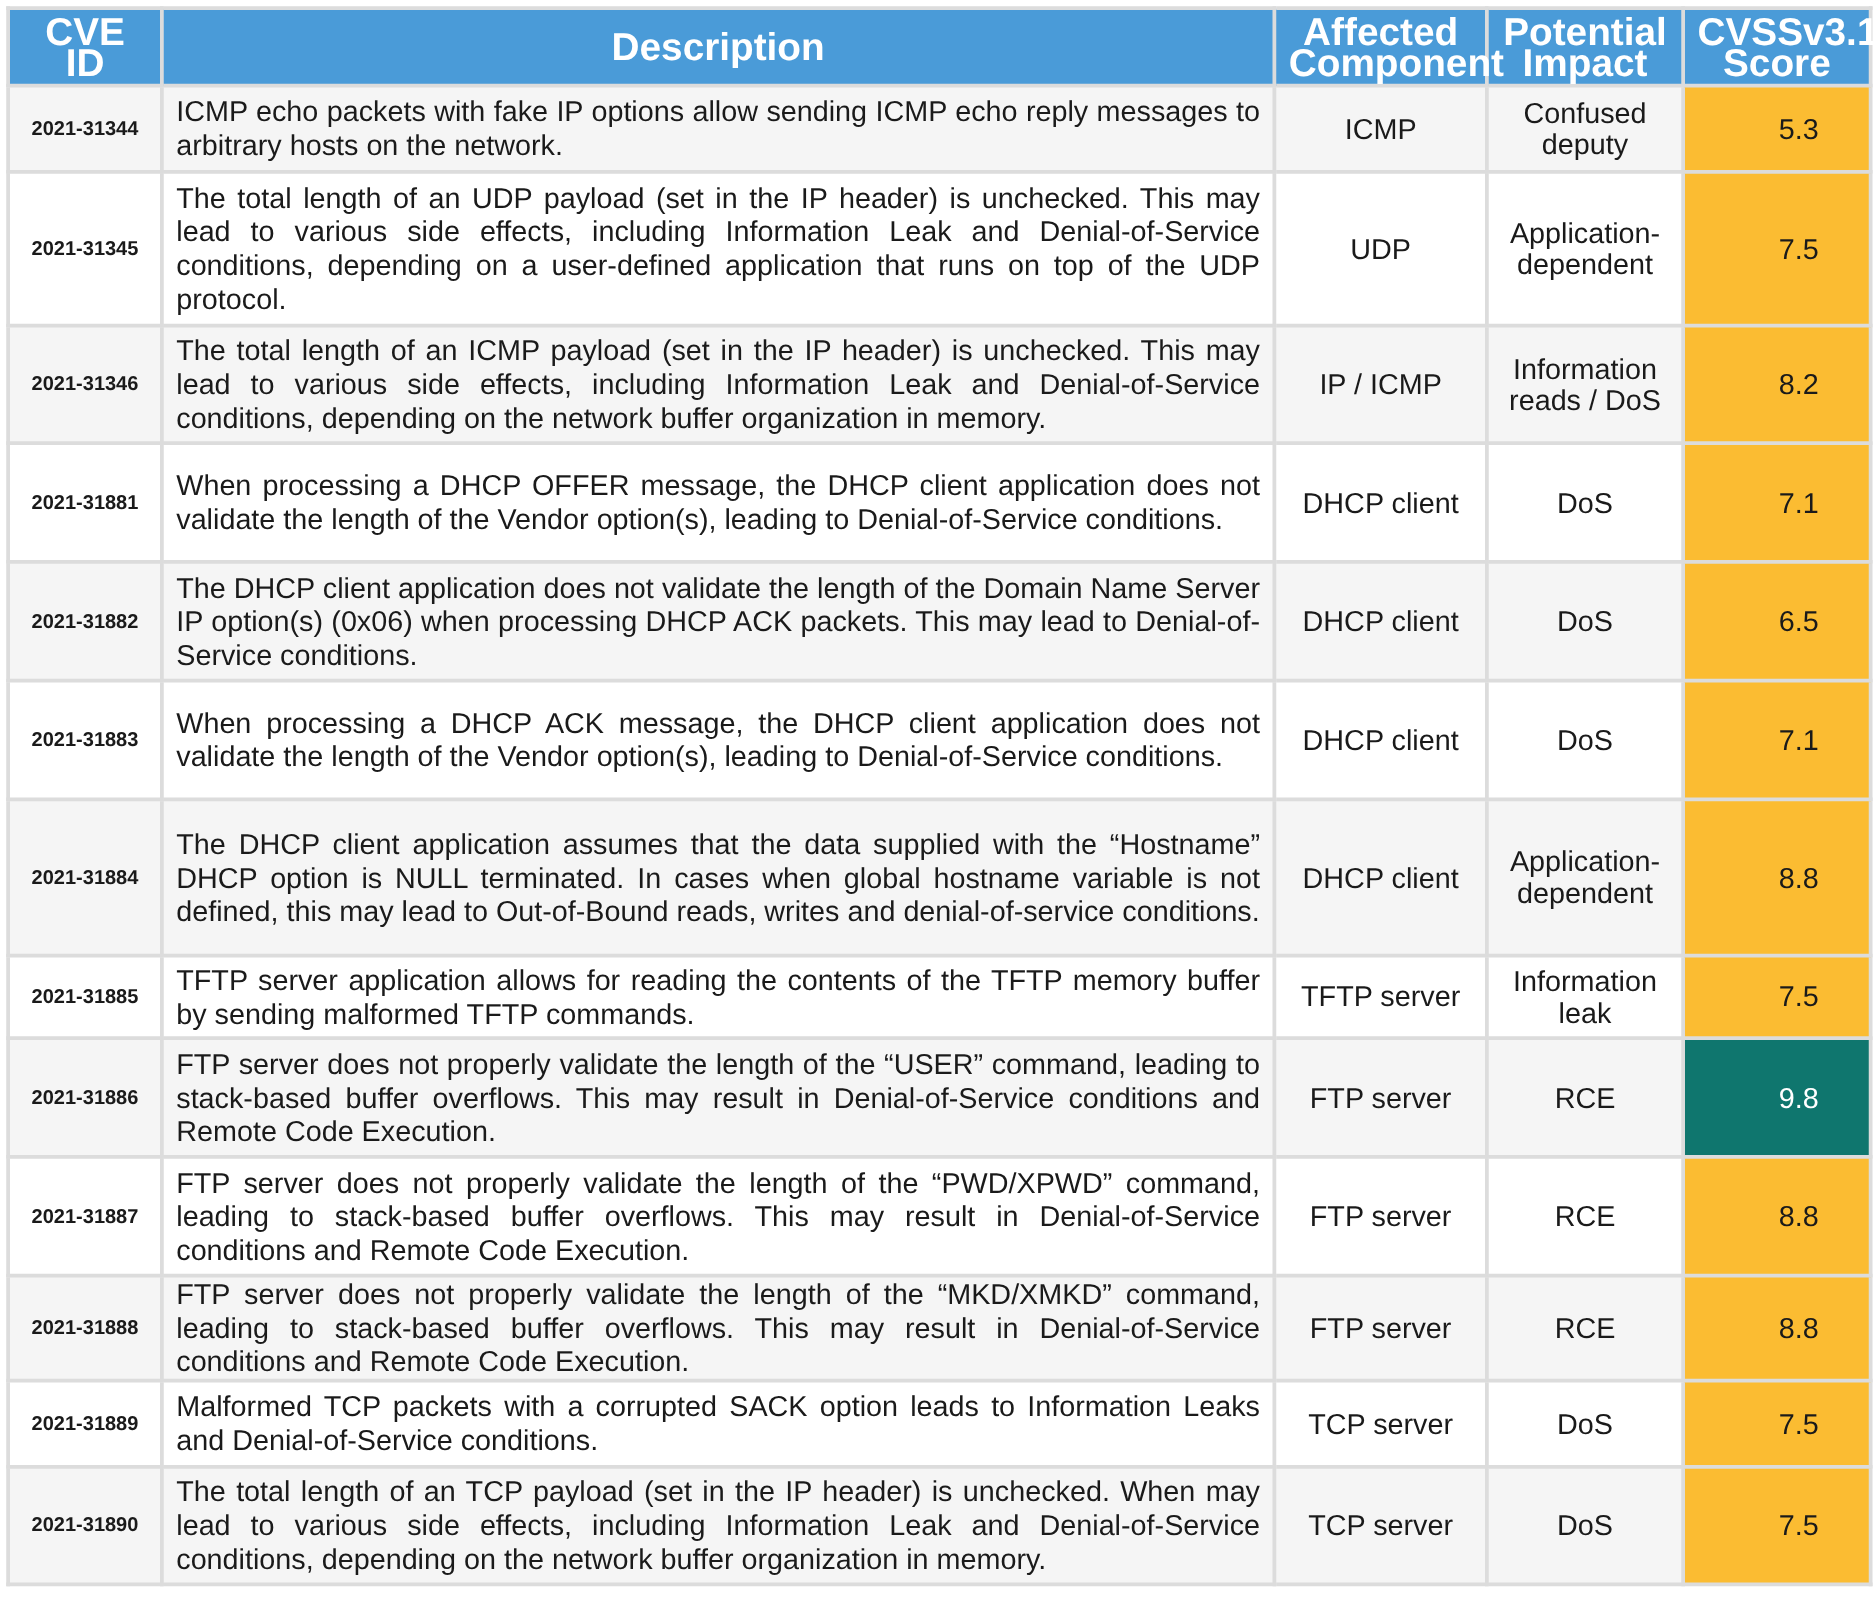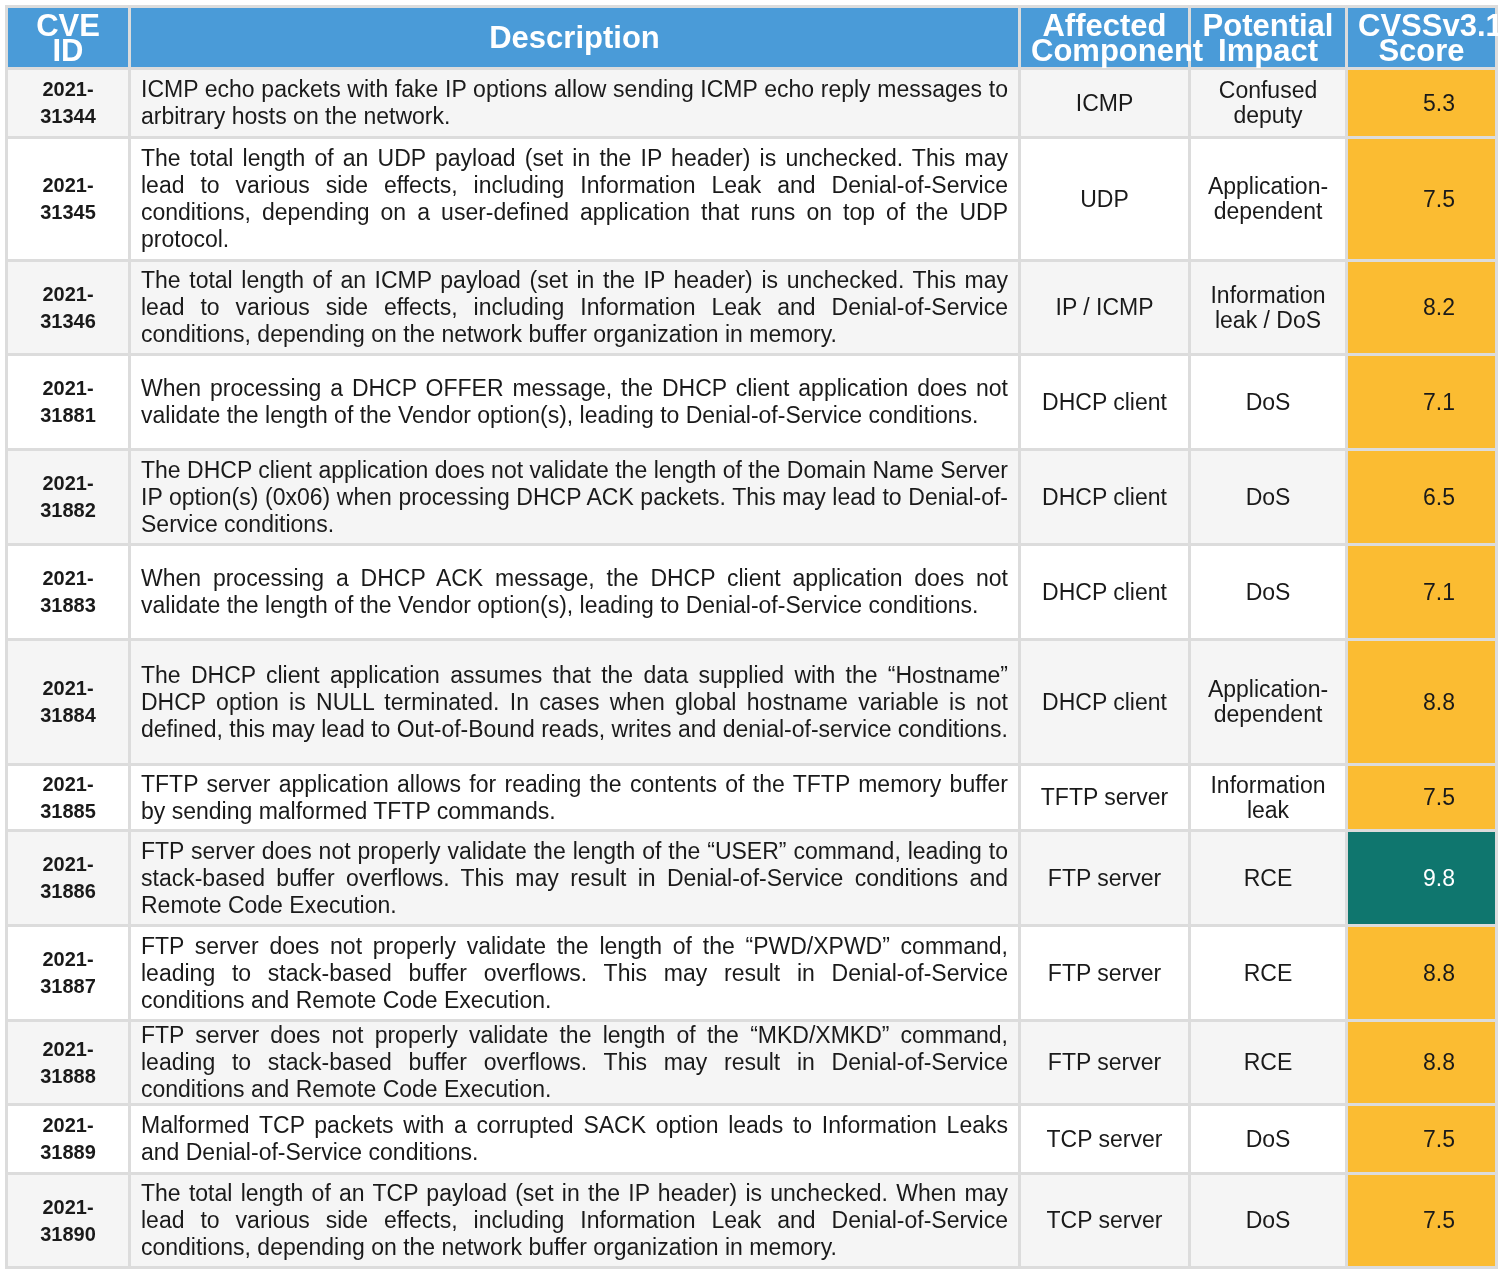--- a/index.html
+++ b/index.html
@@ -3,21 +3,21 @@
 <meta charset="utf-8">
 <style>
   html,body{margin:0;padding:0;background:#ffffff;}
   body{width:1500px;height:1286px;overflow:hidden;font-family:"Liberation Sans","DejaVu Sans",sans-serif;}
   table{position:absolute;left:5px;top:5px;width:1490px;border-collapse:collapse;table-layout:fixed;}
   th,td{border:3px solid #dcdcdc;padding:0 10px;vertical-align:middle;color:#1a1a1a;}
   th{background:#4a9bd8;color:#ffffff;font-weight:bold;font-size:31px;line-height:25px;text-align:center;height:59px;border-color:#dcdcdc;}
   td{font-size:23px;line-height:27px;}
   tbody tr:nth-child(odd) td{background:#f5f5f5;}
   tbody tr:nth-child(even) td{background:#ffffff;}
-  td.id{font-weight:bold;text-align:center;font-size:20px;line-height:27px;}
+  td.id{font-weight:bold;text-align:center;font-size:16px;line-height:27px;}
   td.desc{text-align:justify;padding:0 10px 0 10px;}
   td.comp,td.imp{text-align:center;line-height:25px;}
   td.score{text-align:center;font-size:23px;}
   tbody tr td.score{background:#fbbc32;padding-left:45px;}
   tbody tr td.score.critical{background:#0f766e;color:#ffffff;}
   col.c1{width:123px;} col.c2{width:890px;} col.c3{width:170px;} col.c4{width:157px;} col.c5{width:150px;}
 </style>
 </head>
 <body>
 
@@ -50,21 +50,21 @@
         <td class="id" style="word-break: break-word;">2021-31345</td>
         <td class="desc">The total length of an UDP payload (set in the IP header) is unchecked. This may lead to various side effects, including Information Leak and Denial-of-Service conditions, depending on a user-defined application that runs on top of the UDP protocol.</td>
         <td class="comp">UDP</td>
         <td class="imp">Application-dependent</td>
         <td class="score">7.5</td>
       </tr>
       <tr style="height: 94px;">
         <td class="id" style="word-break: break-word;">2021-31346</td>
         <td class="desc">The total length of an ICMP payload (set in the IP header) is unchecked. This may lead to various side effects, including Information Leak and Denial-of-Service conditions, depending on the network buffer organization in memory.</td>
         <td class="comp">IP / ICMP</td>
-        <td class="imp">Information leak / DoS</td>
+        <td class="imp">Information reads / DoS</td>
         <td class="score">8.2</td>
       </tr>
       <tr style="height: 95px;">
         <td class="id" style="word-break: break-word;">2021-31881</td>
         <td class="desc">When processing a DHCP OFFER message, the DHCP client application does not validate the length of the Vendor option(s), leading to Denial-of-Service conditions.</td>
         <td class="comp">DHCP client</td>
         <td class="imp">DoS</td>
         <td class="score">7.1</td>
       </tr>
       <tr style="height: 95px;">

